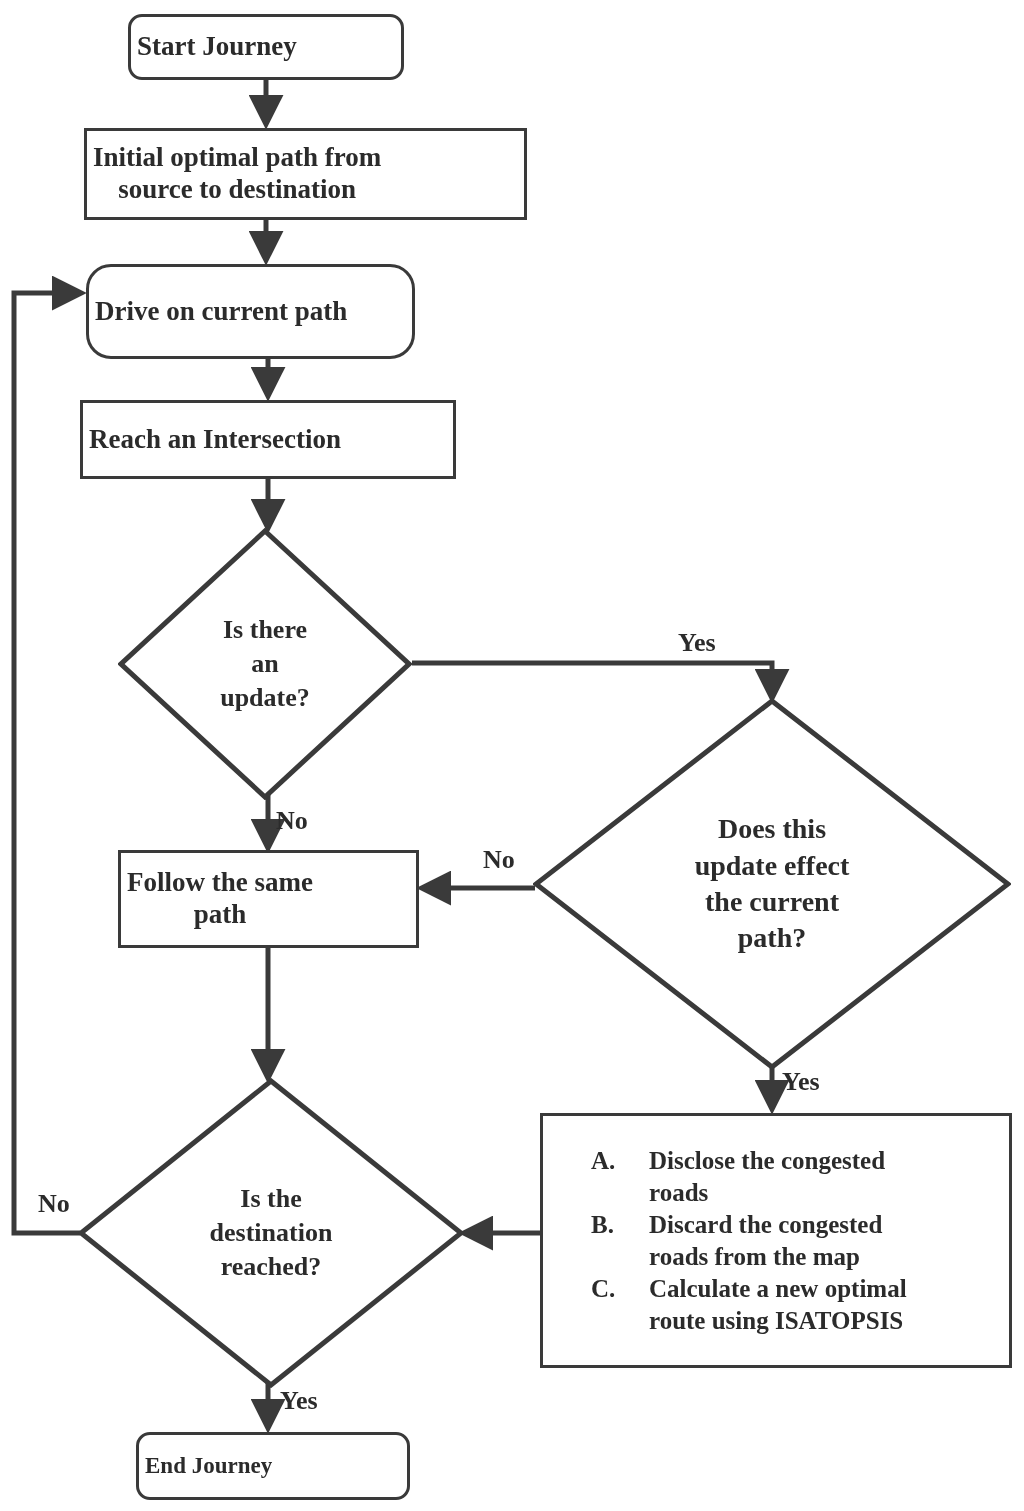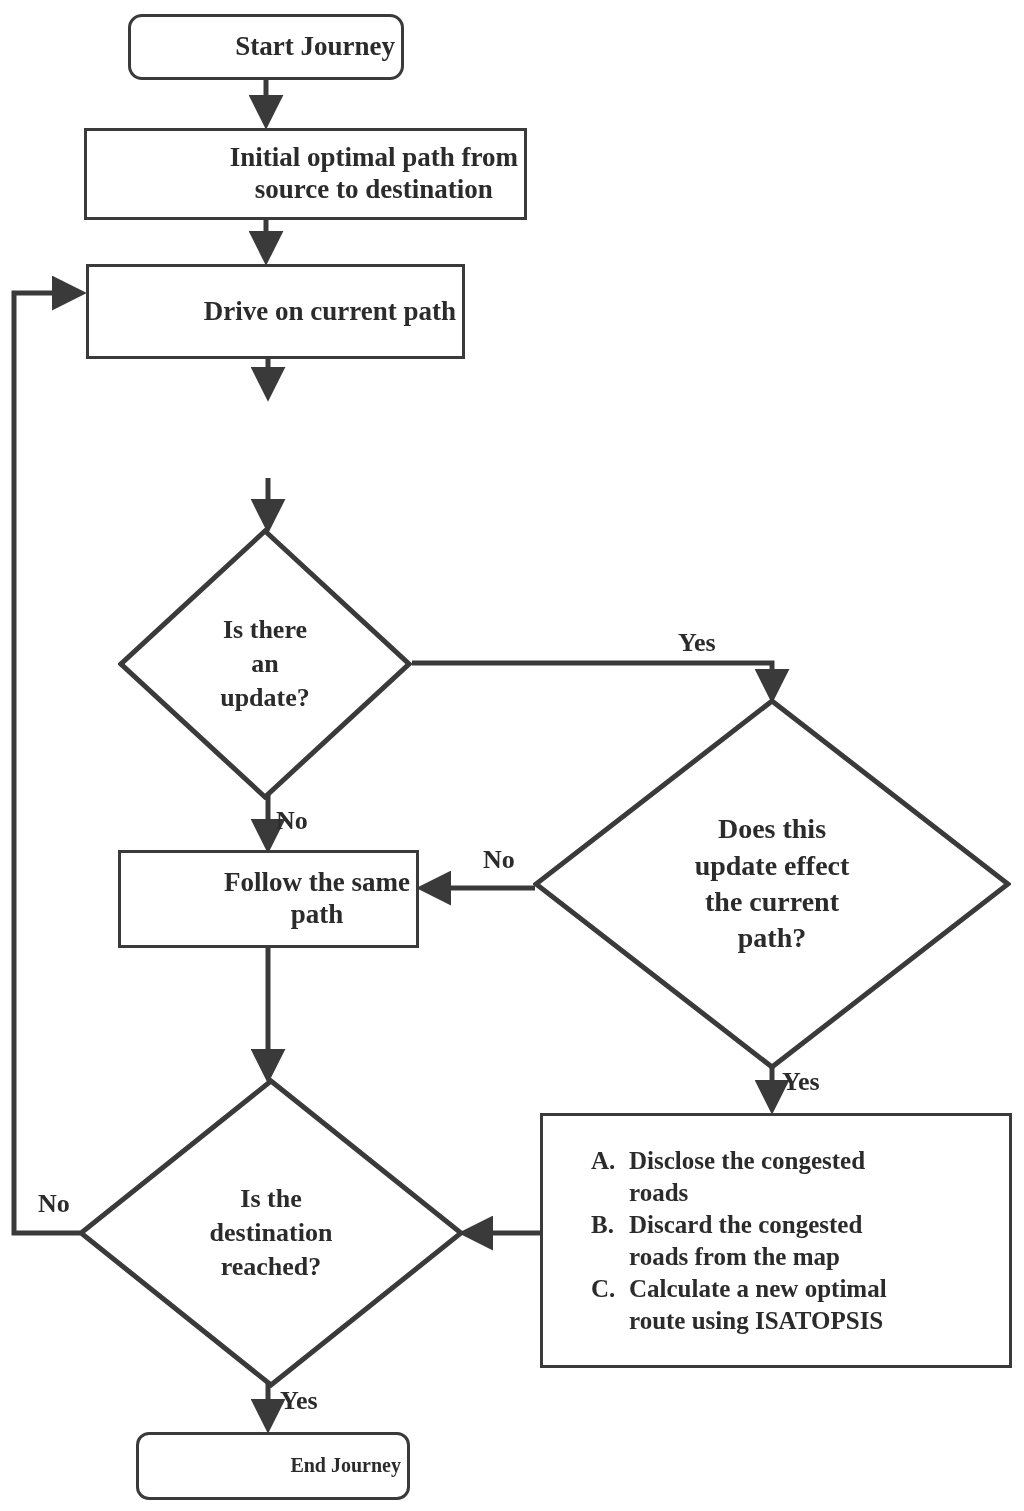--- a/index.html
+++ b/index.html
@@ -22,21 +22,21 @@
     left: 0;
     top: 0;
     width: 1024px;
     height: 1511px;
   }
   .node {
     position: absolute;
     box-sizing: border-box;
     display: flex;
     align-items: center;
-    justify-content: flex-end;
+    justify-content: flex-start;
     text-align: center;
     color: #2b2b2b;
     font-weight: bold;
     line-height: 1.18;
   }
   .node-rect {
     border: 3px solid #3a3a3a;
     background: #ffffff;
   }
   .node-terminal {
@@ -99,20 +99,21 @@
     font-size: 25px;
     line-height: 1.28;
   }
   .list-marker {
     width: 38px;
     flex: 0 0 38px;
   }
   .list-text {
     flex: 1 1 auto;
     white-space: pre-line;
+    margin-left: 20px;
   }
 </style>
 </head>
 <body>
 
 <div id="flowchart-root">
 
   <svg id="edges-layer" viewBox="0 0 1024 1511" width="1024" height="1511" aria-hidden="true">
     <defs>
       <marker id="arrow" viewBox="0 0 12 12" refX="10" refY="6" markerWidth="7" markerHeight="7" orient="auto-start-reverse">
@@ -137,24 +138,27 @@
 
   <div class="node node-terminal" style="left:128px; top:14px; width:276px; height:66px; font-size:27px;">
     <span class="node-label">Start Journey</span>
   </div>
 
   <div class="node node-rect" style="left:84px; top:128px; width:443px; height:92px; font-size:27px;">
     <span class="node-label">Initial optimal path from
 source to destination</span>
   </div>
 
-  <div class="node node-rect" style="left:86px; top:264px; width:379px; height:95px; font-size:27px;">
+  <div class="node node-rect" style="left:86px; top:264px; width:329px; height:95px; font-size:27px;border-radius:25px;">
     <span class="node-label">Drive on current path</span>
   </div>
 
+  <div class="node node-rect" style="left:80px; top:400px; width:376px; height:79px; font-size:27px;">
+    <span class="node-label">Reach an Intersection</span>
+  </div>
 
   <div class="diamond-wrap" style="left:118px; top:528px; width:294px; height:272px;">
     <svg width="294" height="272" viewBox="0 0 294 272" aria-hidden="true">
       <polygon points="147,3 291,136 147,269 3,136" fill="#ffffff" stroke="#3a3a3a" stroke-width="5"></polygon>
     </svg>
     <div class="diamond-text" style="font-size:26px;">Is there
 an
 update?</div>
   </div>
 
@@ -193,21 +197,21 @@
       <span class="list-text">Discard the congested
 roads from the map</span>
     </div>
     <div class="list-item">
       <span class="list-marker">C.</span>
       <span class="list-text">Calculate a new optimal
 route using ISATOPSIS</span>
     </div>
   </div>
 
-  <div class="node node-terminal" style="left:136px; top:1432px; width:274px; height:68px; font-size:20px;border-radius:13px;">
+  <div class="node node-terminal" style="left:136px; top:1432px; width:274px; height:68px; font-size:23px;">
     <span class="node-label">End Journey</span>
   </div>
 
   <div class="edge-label" style="left:678px; top:628px;">Yes</div>
 
   <div class="edge-label" style="left:276px; top:806px;">No</div>
 
   <div class="edge-label" style="left:483px; top:845px;">No</div>
 
   <div class="edge-label" style="left:782px; top:1067px;">Yes</div>

